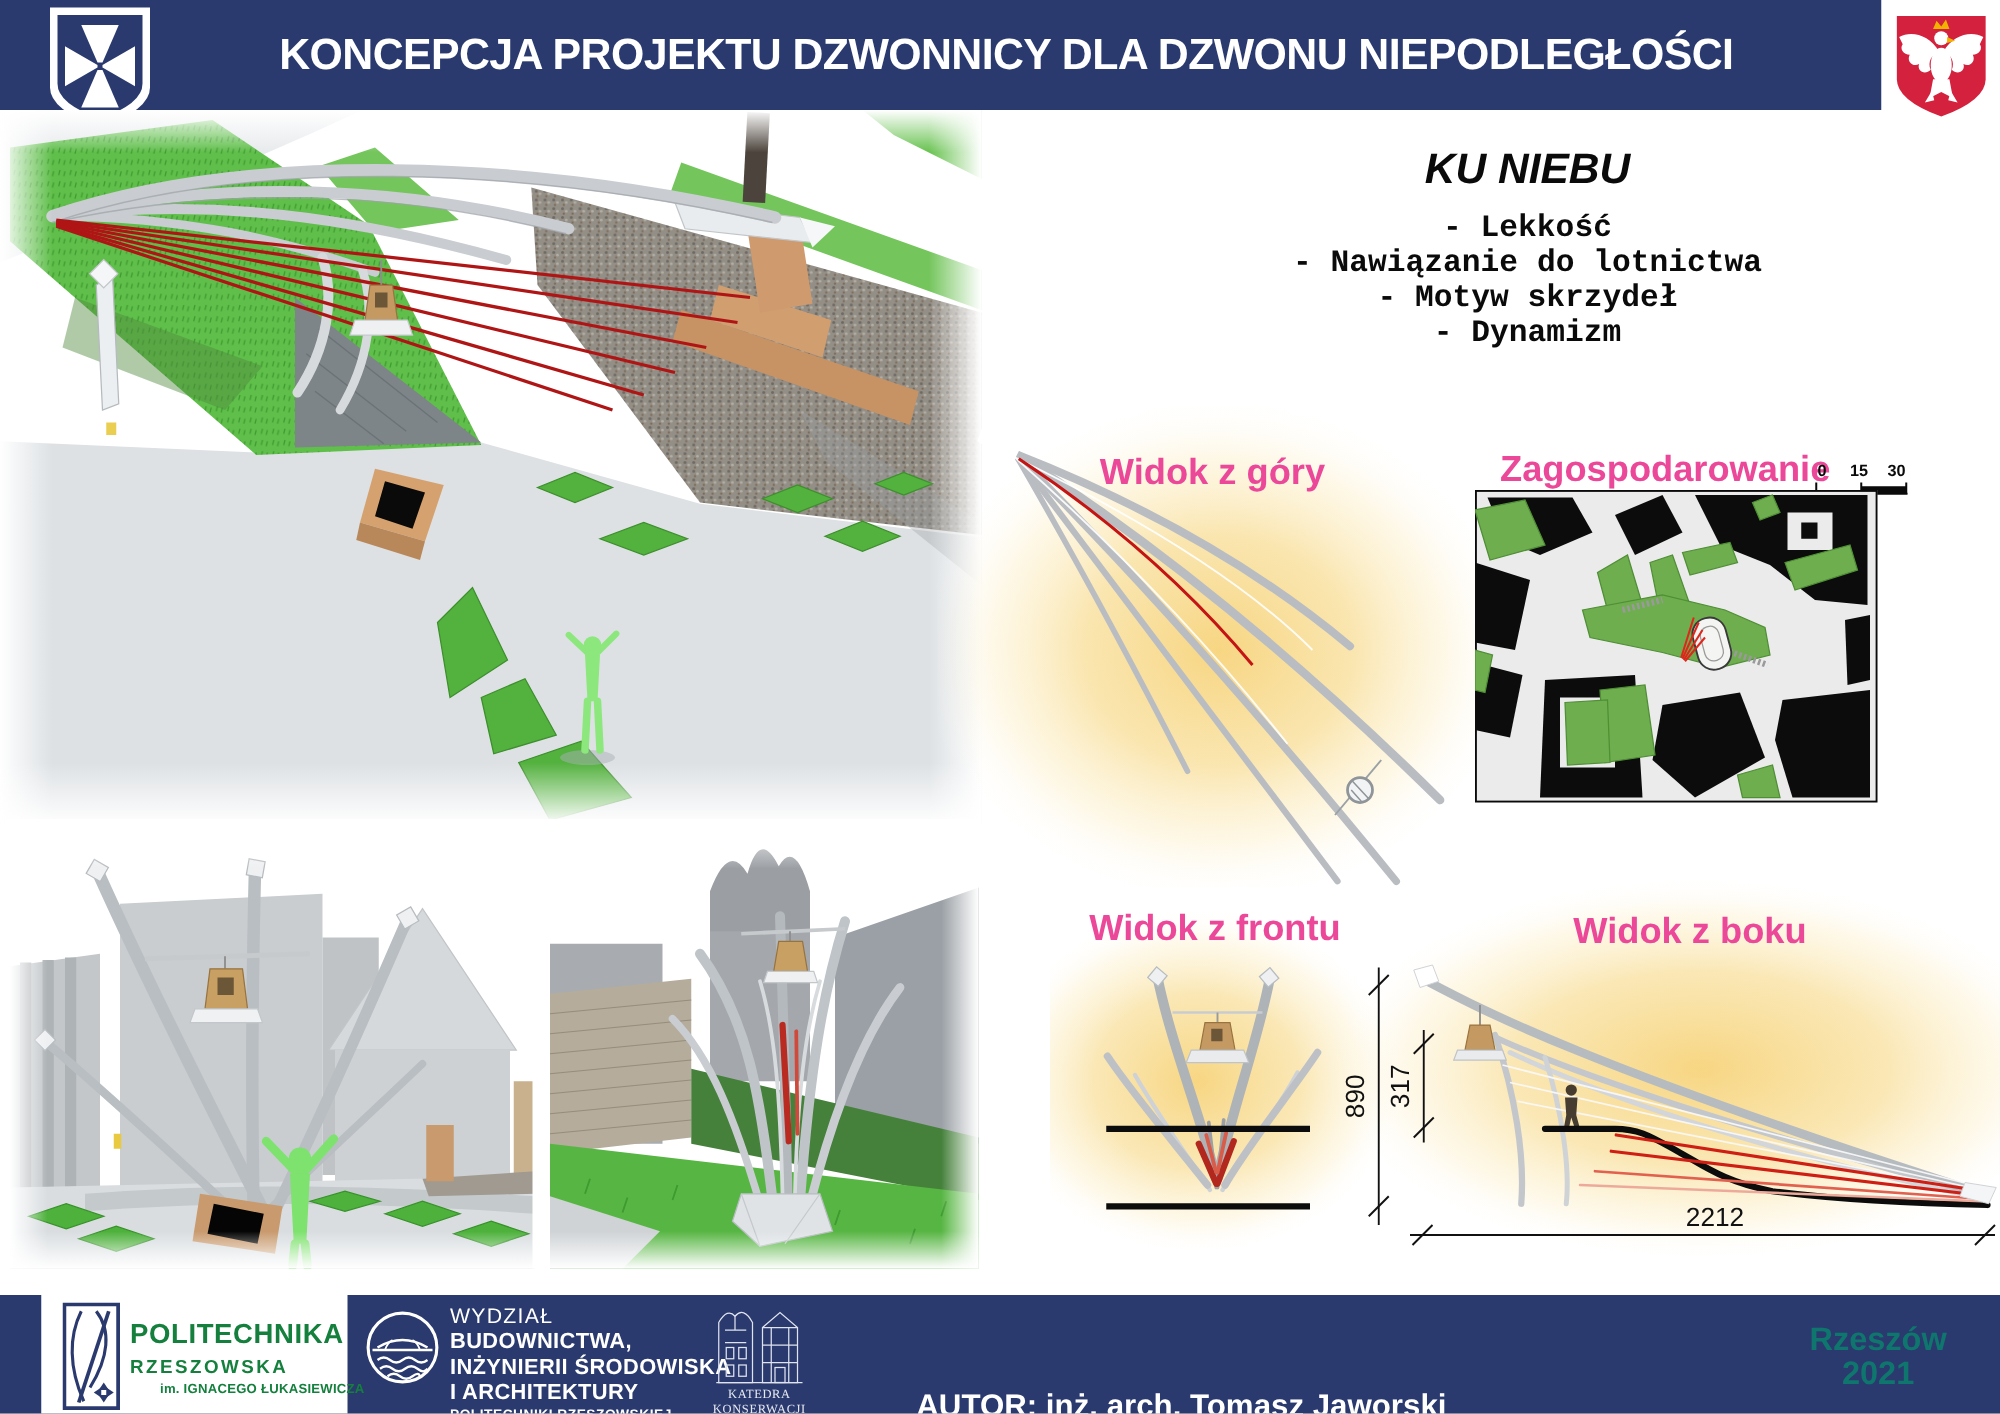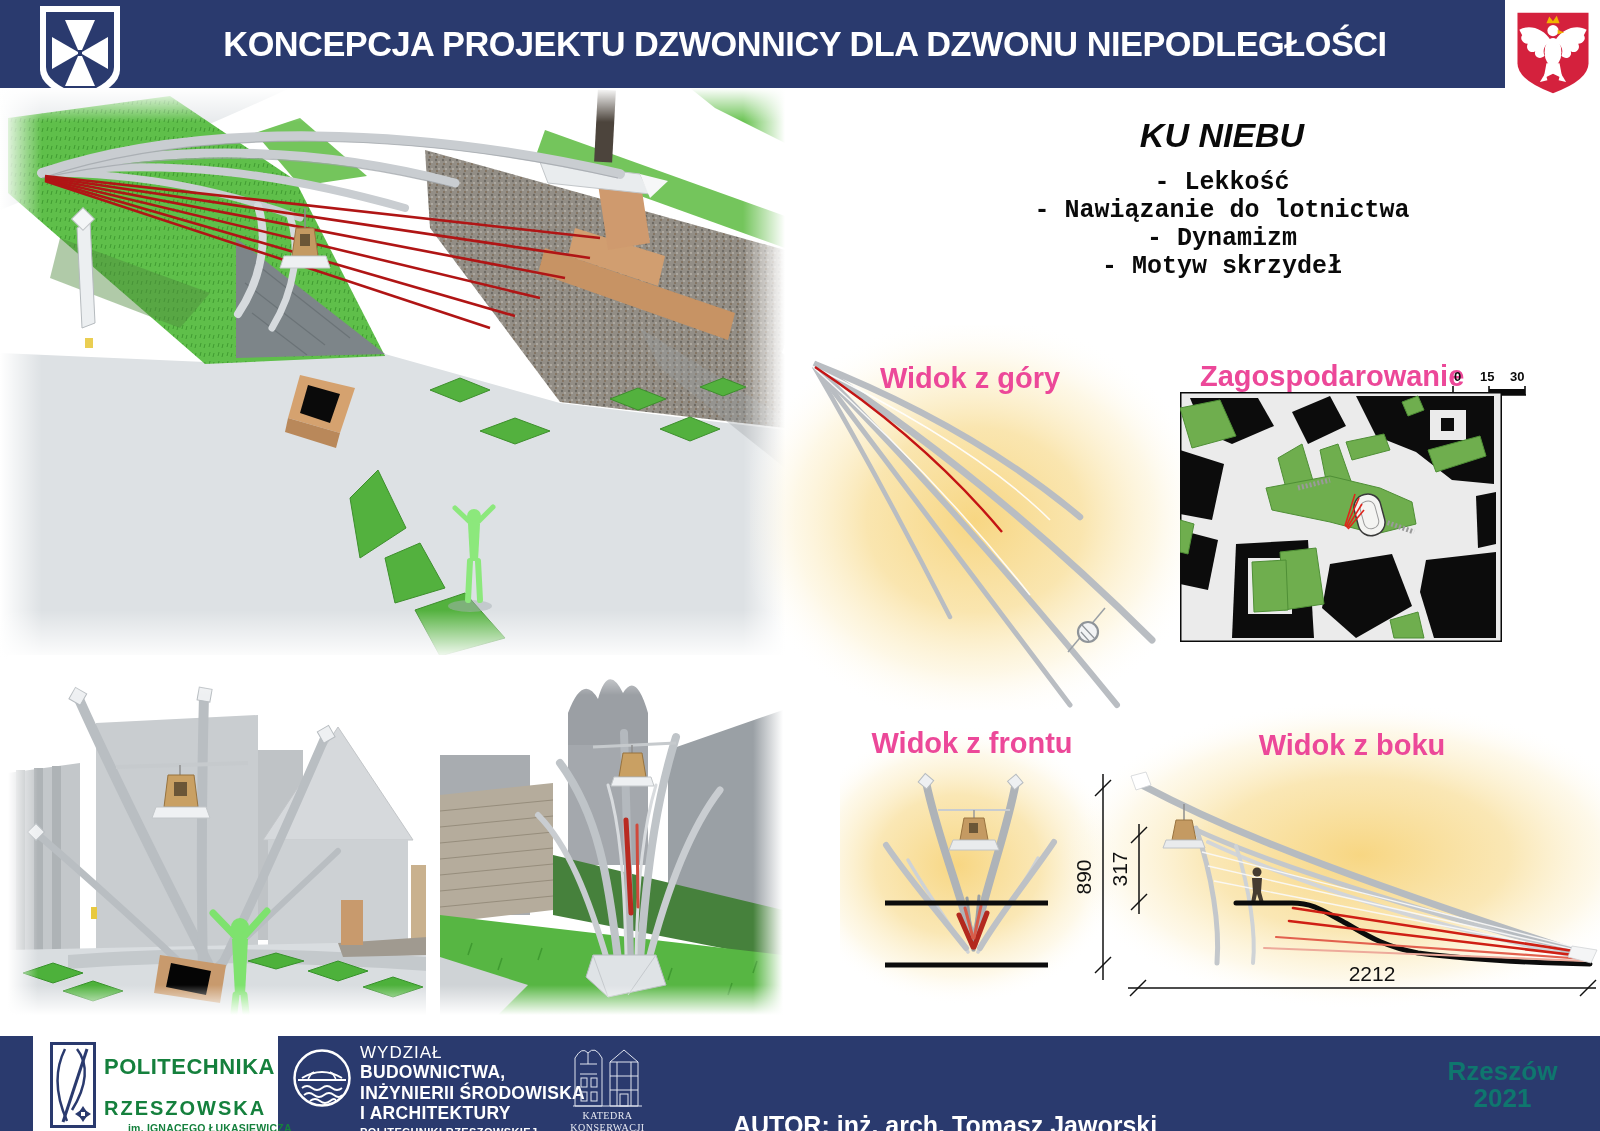--- a/index.html
+++ b/index.html
@@ -27,21 +27,21 @@
   .lbl-site  { left:1200px; top:360px; }
   .lbl-front { left:832px;  top:727px; width:280px; text-align:center; }
   .lbl-side  { left:1212px; top:729px; width:280px; text-align:center; }
   
   .svg-abs { position:absolute; }
   
   .footer-bar { position:absolute; left:0; top:1036px; width:1600px; height:95px; background:#2a3a6e; }
   .footer-white-window { position:absolute; left:33px; top:1036px; width:245px; height:95px; background:#ffffff; }
   .prz-text { position:absolute; left:104px; top:1056px; color:#15803d; line-height:1; }
   .prz-l1 { font-size:22px; font-weight:bold; letter-spacing:0.5px; }
-  .prz-l2 { font-size:20px; font-weight:bold; letter-spacing:2px; margin-top:20px; }
+  .prz-l2 { font-size:15px; font-weight:bold; letter-spacing:2px; margin-top:8px; }
   .prz-l3 { font-size:10.5px; font-weight:bold; margin-top:5px; letter-spacing:0.2px;padding-left:24px; }
   .faculty-text { position:absolute; left:360px; top:1044px; color:#ffffff; line-height:1; }
   .fac-l1 { font-size:17px; font-weight:normal; letter-spacing:1px; }
   .fac-b  { font-size:17.5px; font-weight:bold; margin-top:3px; letter-spacing:0.3px; }
   .fac-sm { font-size:11px; font-weight:bold; margin-top:4px; letter-spacing:0.4px; }
   .dept-caption { position:absolute; left:545px; top:1110px; width:125px; text-align:center;
     color:#e8eaf2; font-family:"Liberation Serif","DejaVu Serif",serif; font-size:10px; line-height:12px; letter-spacing:0.5px; }
   .credits { position:absolute; left:733px; top:1058px; color:#ffffff; font-size:25px; font-weight:bold; line-height:27px; white-space:pre; }
   .city-year { position:absolute; left:1430px; top:1058px; width:145px; text-align:center;
     color:#0f766e; font-size:26px; font-weight:bold; line-height:27px; }
@@ -201,22 +201,22 @@
     <rect x="0" y="0" width="42" height="572" fill="url(#vgL)"></rect>
     <rect x="743" y="0" width="42" height="572" fill="url(#vgR)"></rect>
     <rect x="0" y="0" width="785" height="34" fill="url(#vgT)"></rect>
     <rect x="0" y="522" width="785" height="50" fill="url(#vgB)"></rect>
   </svg>
 
   <div class="concept-block">
     <div class="concept-title">KU NIEBU</div>
     <div class="concept-item">- Lekkość</div>
     <div class="concept-item">- Nawiązanie do lotnictwa</div>
+    <div class="concept-item">- Motyw skrzydeł</div>
     <div class="concept-item">- Dynamizm</div>
-    <div class="concept-item">- Motyw skrzydeł</div>
   </div>
 
   <svg class="svg-abs" style="left:750px;top:325px" width="440" height="385" viewBox="0 0 440 385">
     <defs>
       <radialGradient id="glowT" cx="0.5" cy="0.5" r="0.5">
         <stop offset="0" stop-color="#f7d47c" stop-opacity="0.95"></stop>
         <stop offset="0.45" stop-color="#f8dd95" stop-opacity="0.75"></stop>
         <stop offset="0.75" stop-color="#fbeab8" stop-opacity="0.35"></stop>
         <stop offset="1" stop-color="#ffffff" stop-opacity="0"></stop>
       </radialGradient>

